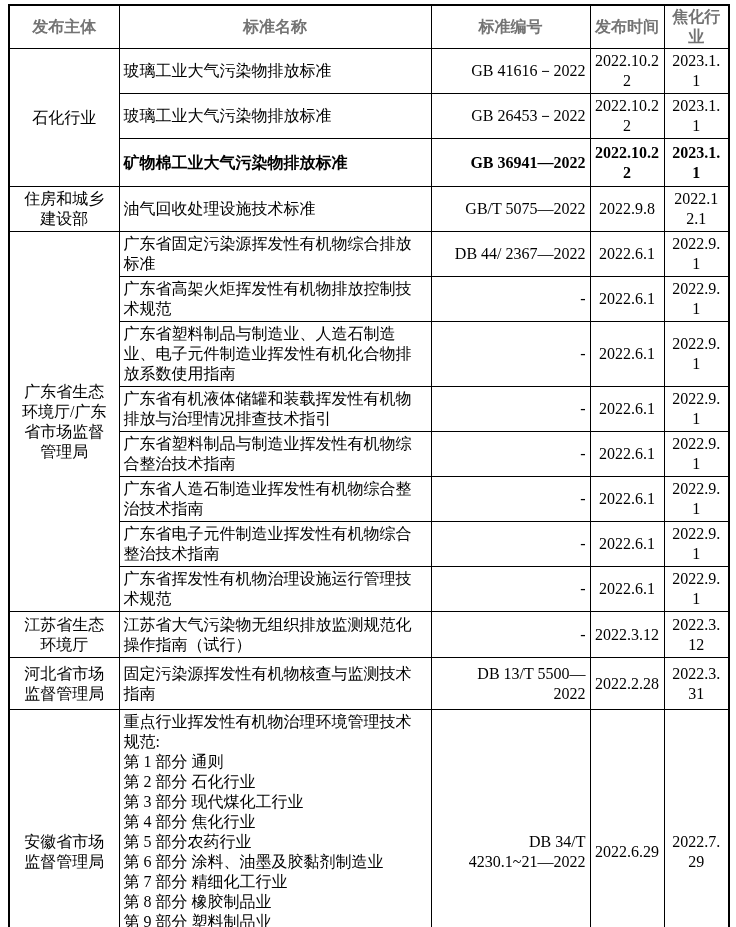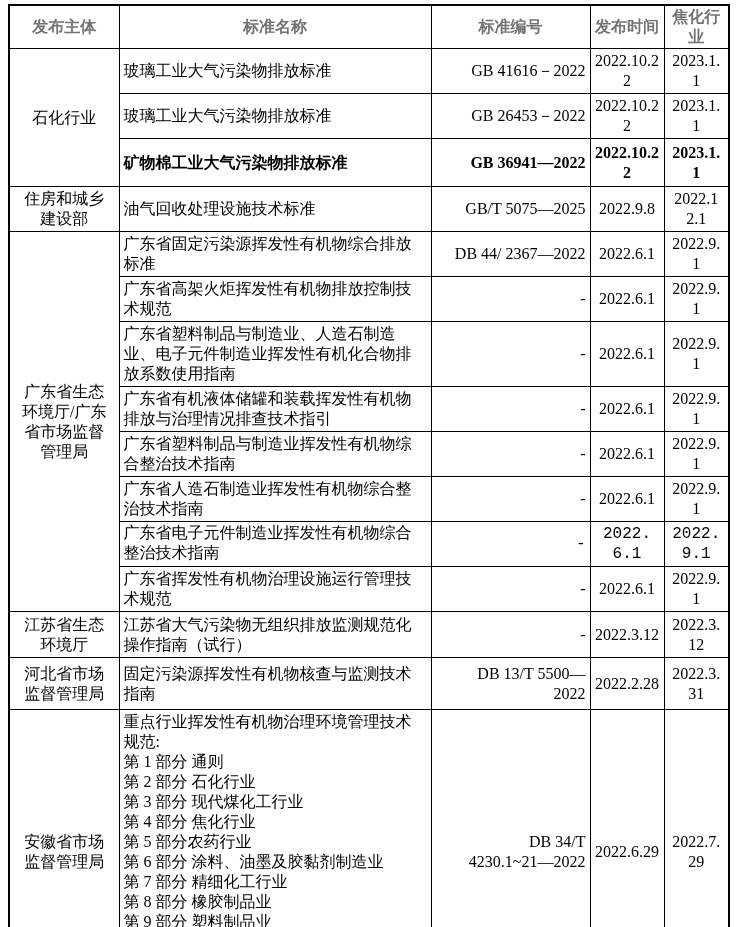--- a/index.html
+++ b/index.html
@@ -101,21 +101,21 @@
         <tr style="height: 48px; font-weight: bold;">
           <td class="std-name">矿物棉工业大气污染物排放标准</td>
           <td class="std-code">GB 36941—2022</td>
           <td class="date">2022.10.22</td>
           <td class="date">2023.1.1</td>
         </tr>
         <tr style="height: 42px;">
           <td class="entity" rowspan="1">住房和城乡
 建设部</td>
           <td class="std-name">油气回收处理设施技术标准</td>
-          <td class="std-code">GB/T 5075—2025</td>
+          <td class="std-code">GB/T 5075—2022</td>
           <td class="date">2022.9.8</td>
           <td class="date">2022.12.1</td>
         </tr>
         <tr style="height: 44px;">
           <td class="entity" rowspan="8">广东省生态
 环境厅/广东
 省市场监督
 管理局</td>
           <td class="std-name">广东省固定污染源挥发性有机物综合排放标准</td>
           <td class="std-code">DB 44/ 2367—2022</td>
@@ -145,21 +145,21 @@
           <td class="std-code">-</td>
           <td class="date">2022.6.1</td>
           <td class="date">2022.9.1</td>
         </tr>
         <tr style="height: 44px;">
           <td class="std-name">广东省人造石制造业挥发性有机物综合整治技术指南</td>
           <td class="std-code">-</td>
           <td class="date">2022.6.1</td>
           <td class="date">2022.9.1</td>
         </tr>
-        <tr style="height: 44px; font-family: Liberation Mono, monospace;">
+        <tr style="height: 44px;">
           <td class="std-name">广东省电子元件制造业挥发性有机物综合整治技术指南</td>
           <td class="std-code">-</td>
           <td class="date">2022.6.1</td>
           <td class="date">2022.9.1</td>
         </tr>
         <tr style="height: 44px;">
           <td class="std-name">广东省挥发性有机物治理设施运行管理技术规范</td>
           <td class="std-code">-</td>
           <td class="date">2022.6.1</td>
           <td class="date">2022.9.1</td>

